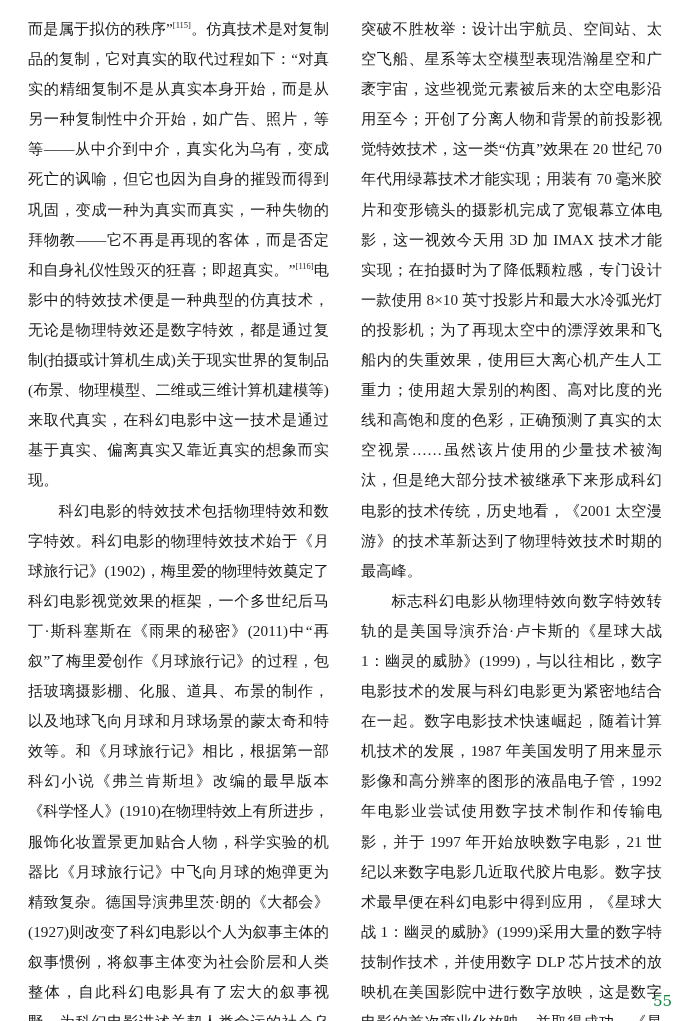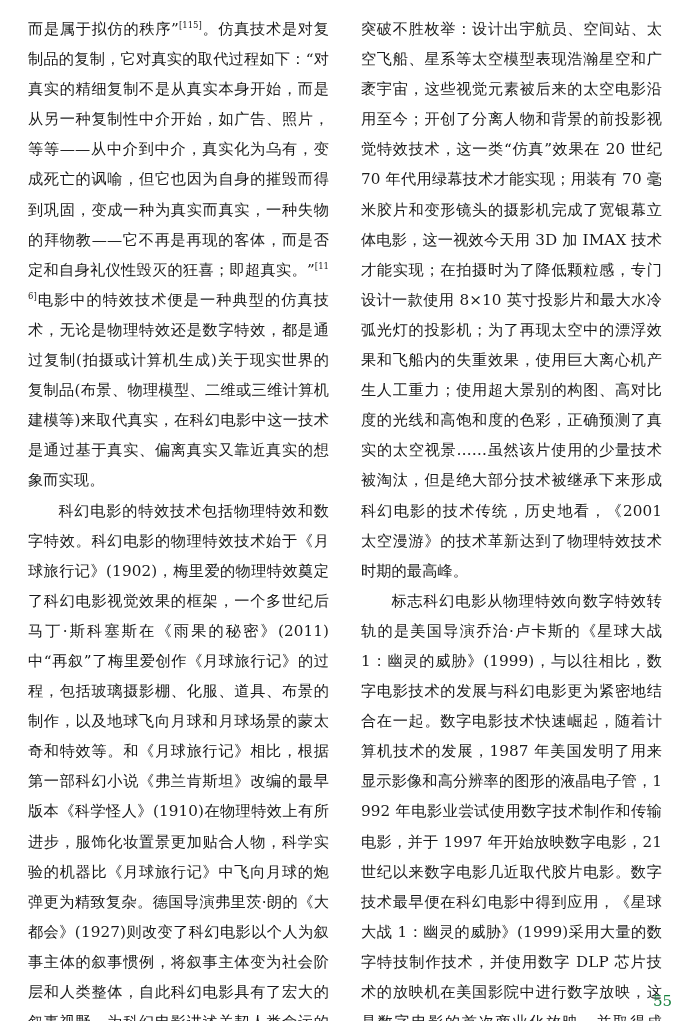--- a/index.html
+++ b/index.html
@@ -23,20 +23,21 @@
     height: 1021px;
     box-sizing: border-box;
     padding: 14px 18px 0 18px;
   }
   .columns {
     display: flex;
     flex-direction: row;
     align-items: flex-start;
     gap: 22px;
     height: 966px;
+    font-family: Liberation Serif, serif;
   }
   .col {
     width: 311px;
     box-sizing: border-box;
     overflow: hidden;
   }
   .col-left { padding-left: 10px; }
   .col-right { padding-left: 10px; }
 
   p.para {

